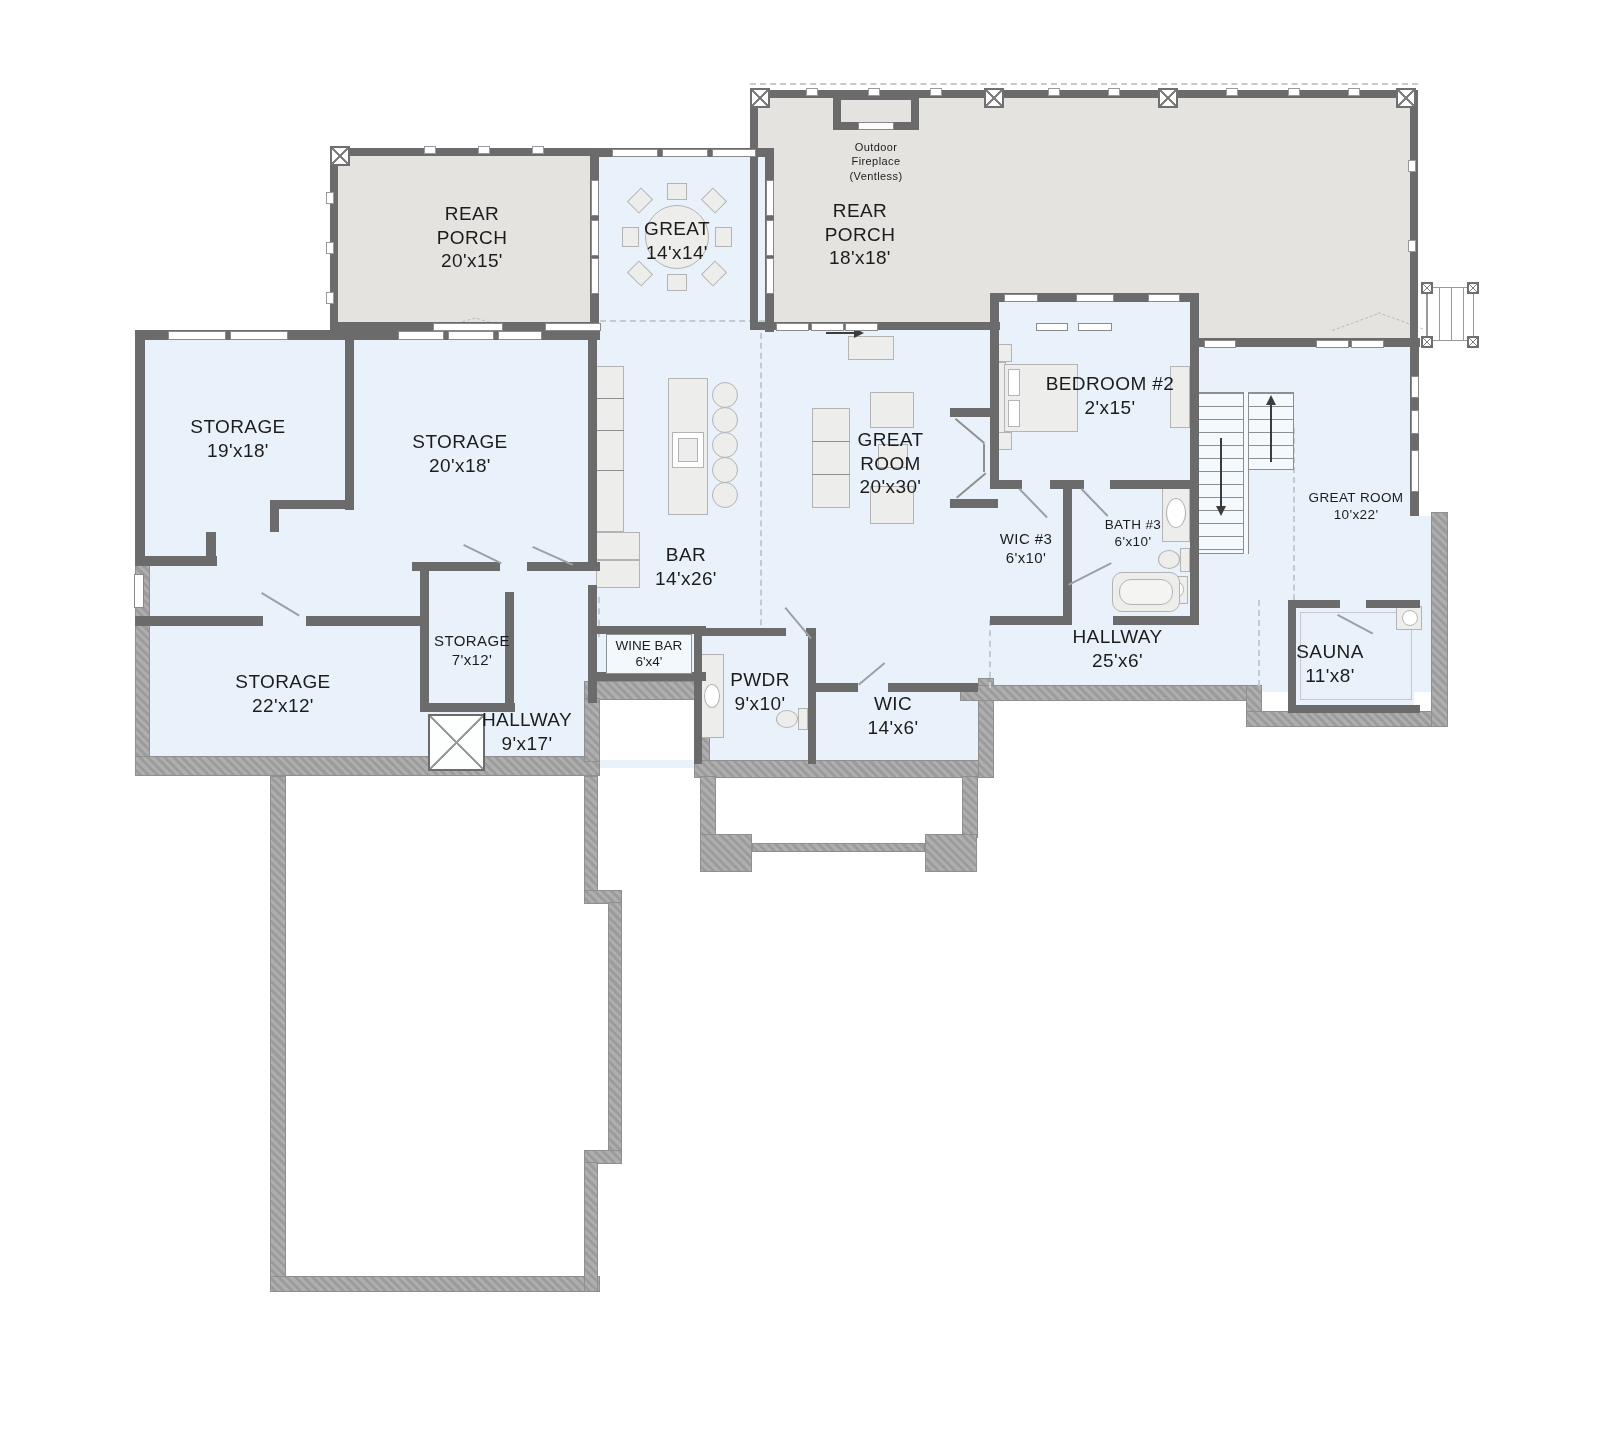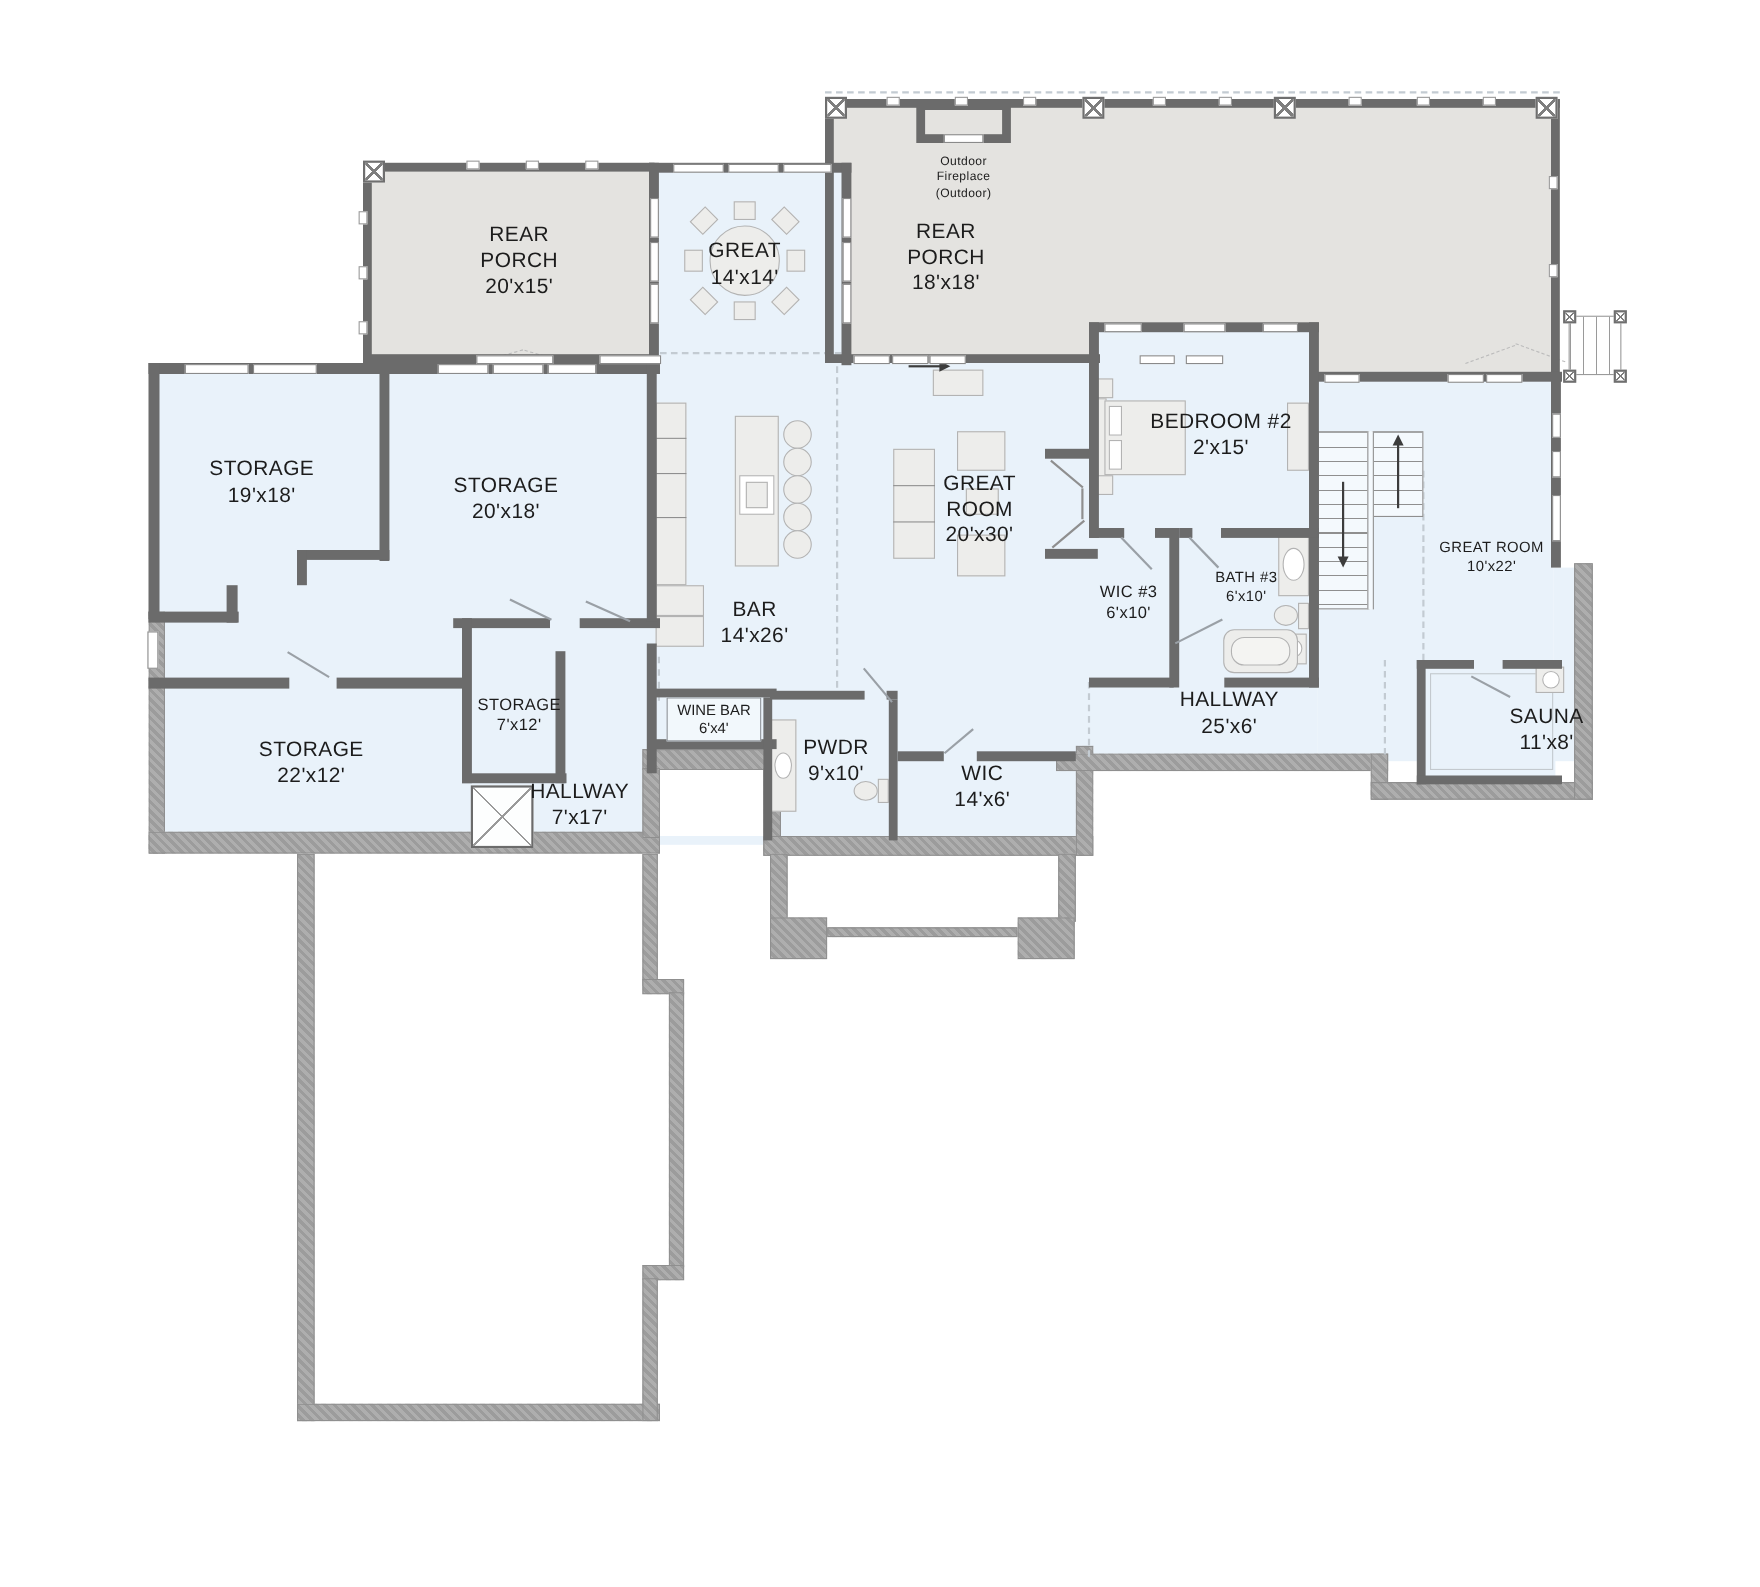--- a/index.html
+++ b/index.html
@@ -166,21 +166,21 @@
   <div class="lbl s19" style="left:597px;top:217px;width:160px">
     <span class="nm">GREAT</span>
     <span class="dm">14'x14'</span>
   </div>
   <div class="lbl s19" style="left:770px;top:199px;width:180px">
     <span class="nm"><span class="wrap">REAR PORCH</span></span>
     <span class="dm">18'x18'</span>
   </div>
   <div class="lbl s11" style="left:826px;top:140px;width:100px">
     <span class="nm"><span class="wrap" style="max-width:62px">Outdoor Fireplace</span></span>
-    <span class="dm">(Outdoor)</span>
+    <span class="dm">(Ventless)</span>
   </div>
   <div class="lbl s19" style="left:158px;top:415px;width:160px">
     <span class="nm">STORAGE</span>
     <span class="dm">19'x18'</span>
   </div>
   <div class="lbl s19" style="left:380px;top:430px;width:160px">
     <span class="nm">STORAGE</span>
     <span class="dm">20'x18'</span>
   </div>
   <div class="lbl s19" style="left:1020px;top:372px;width:180px">
@@ -210,35 +210,35 @@
   <div class="lbl s19" style="left:203px;top:670px;width:160px">
     <span class="nm">STORAGE</span>
     <span class="dm">22'x12'</span>
   </div>
   <div class="lbl s15" style="left:430px;top:632px;width:84px">
     <span class="nm">STORAGE</span>
     <span class="dm">7'x12'</span>
   </div>
   <div class="lbl s19" style="left:477px;top:708px;width:100px">
     <span class="nm">HALLWAY</span>
-    <span class="dm">7'x17'</span>
+    <span class="dm">9'x17'</span>
   </div>
   <div class="lbl s19" style="left:712px;top:668px;width:96px">
     <span class="nm">PWDR</span>
     <span class="dm">9'x10'</span>
   </div>
   <div class="lbl s19" style="left:845px;top:692px;width:96px">
     <span class="nm">WIC</span>
     <span class="dm">14'x6'</span>
   </div>
   <div class="lbl s19" style="left:1060px;top:625px;width:115px">
     <span class="nm">HALLWAY</span>
     <span class="dm">25'x6'</span>
   </div>
-  <div class="lbl s19" style="left:1356px;top:640px;width:100px">
+  <div class="lbl s19" style="left:1280px;top:640px;width:100px">
     <span class="nm">SAUNA</span>
     <span class="dm">11'x8'</span>
   </div>
 
 <div class="w" style="left: 330px; top: 148px; width: 265px; height: 8px;"></div>
     <div class="w" style="left: 330px; top: 148px; width: 8px; height: 182px;"></div>
     <div class="w" style="left: 330px; top: 322px; width: 267px; height: 8px;"></div>
     <div class="w" style="left: 750px; top: 90px; width: 668px; height: 8px;"></div>
     <div class="w" style="left: 750px; top: 90px; width: 8px; height: 240px;"></div>
     <div class="w" style="left: 1410px; top: 90px; width: 8px; height: 256px;"></div>

